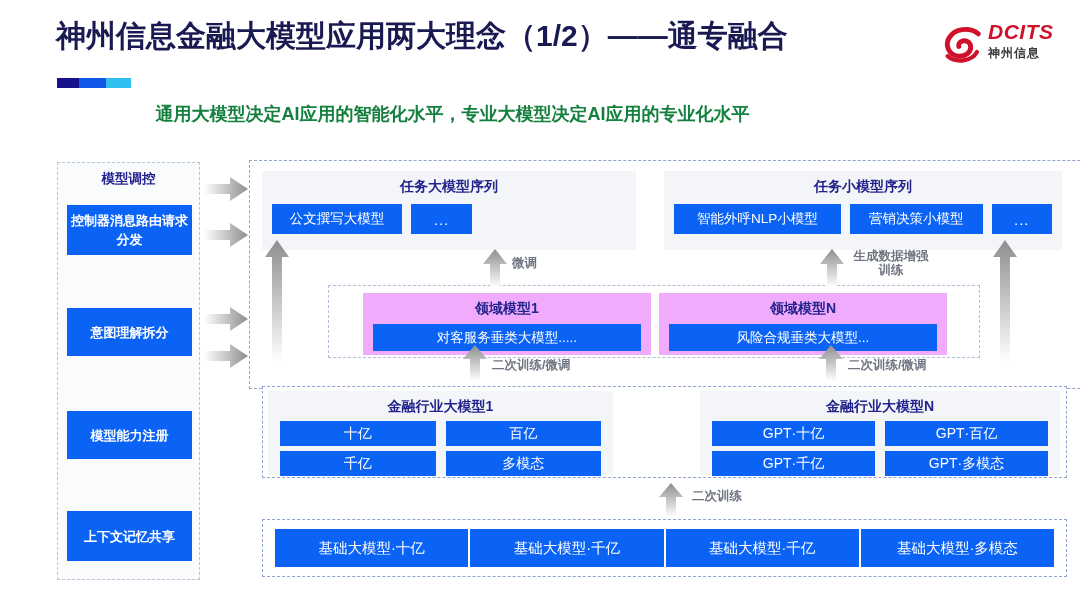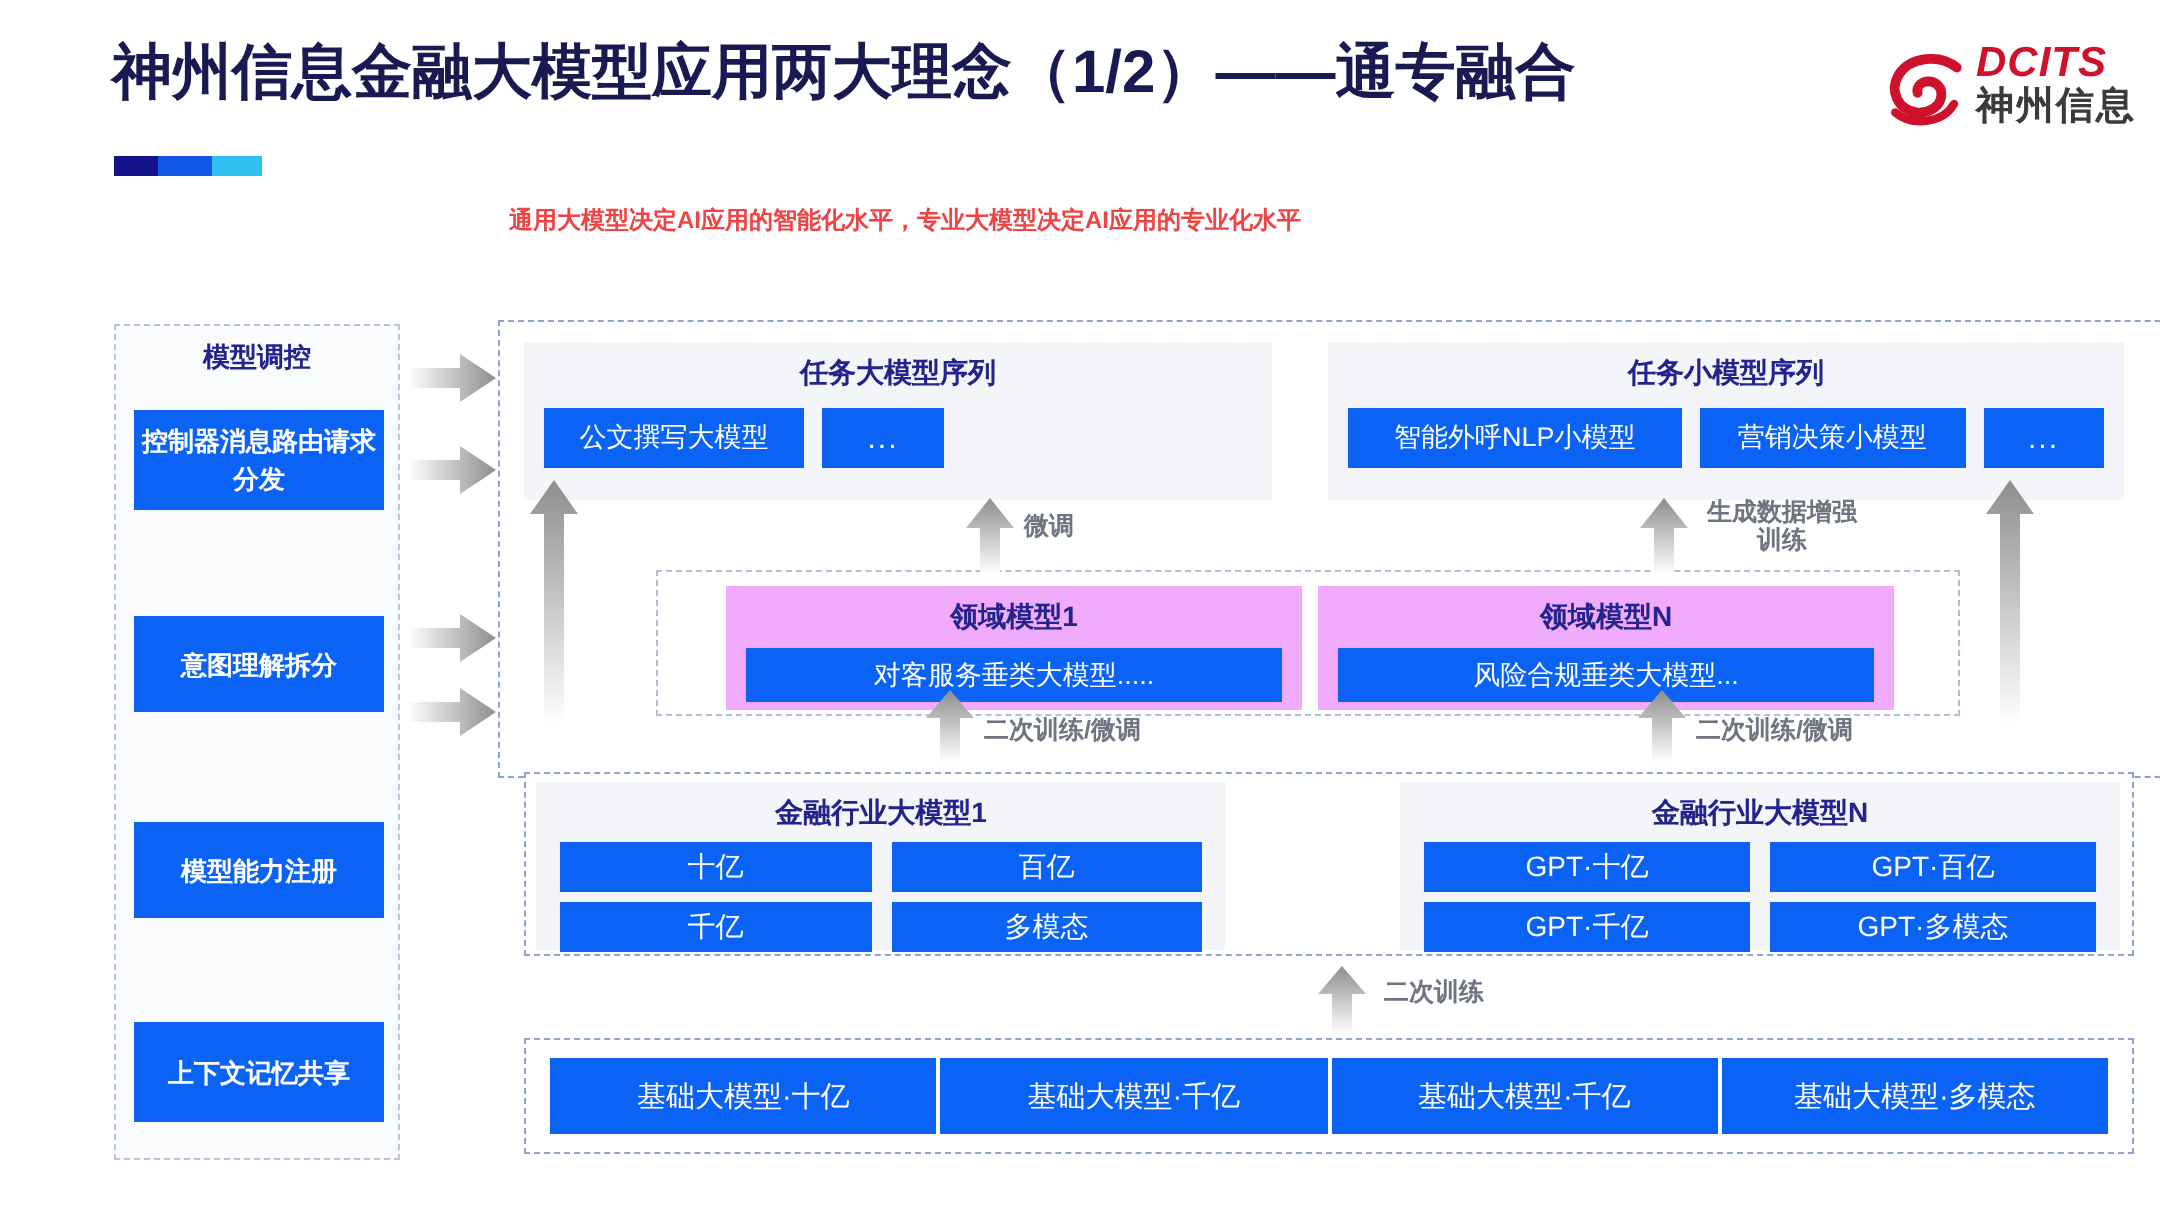--- a/index.html
+++ b/index.html
@@ -23,34 +23,34 @@
     width: 74px; height: 10px; display: flex;
   }
   .title-rule i { display: block; height: 100%; }
   .tr1 { width: 30%; background: #15128c; }
   .tr2 { width: 36%; background: #1157e8; }
   .tr3 { width: 34%; background: #30c0f0; }
 
   .subtitle {
     position: absolute; left: 0; top: 102px; width: 905px;
     text-align: center;
-    font-size: 12px; font-weight: bold; color: #ef4444;
+    font-size: 18px; font-weight: bold; color: #15803d;
     white-space: nowrap;
   }
 
   
   .logo { position: absolute; right: 10px; top: 20px; width: 128px; height: 52px; }
   .logo-mark { position: absolute; left: 0; top: 4px; width: 42px; height: 42px; }
   .logo-text { position: absolute; left: 46px; top: 1px; }
   .logo-en {
     font-size: 21px; font-weight: bold; color: #d0112b;
     letter-spacing: 0.5px; font-style: italic; line-height: 22px;
   }
   .logo-cn {
-    font-size: 19px; font-weight: bold; color: #3a3a3a;
+    font-size: 12px; font-weight: bold; color: #3a3a3a;
     letter-spacing: 1px; line-height: 17px; margin-top: 2px;
   }
 
   
   .ctrl-panel {
     position: absolute; left: 57px; top: 162px;
     width: 143px; height: 418px;
     border: 1px dashed #b9c4da; background: #fafbfd;
   }
   .ctrl-title {

